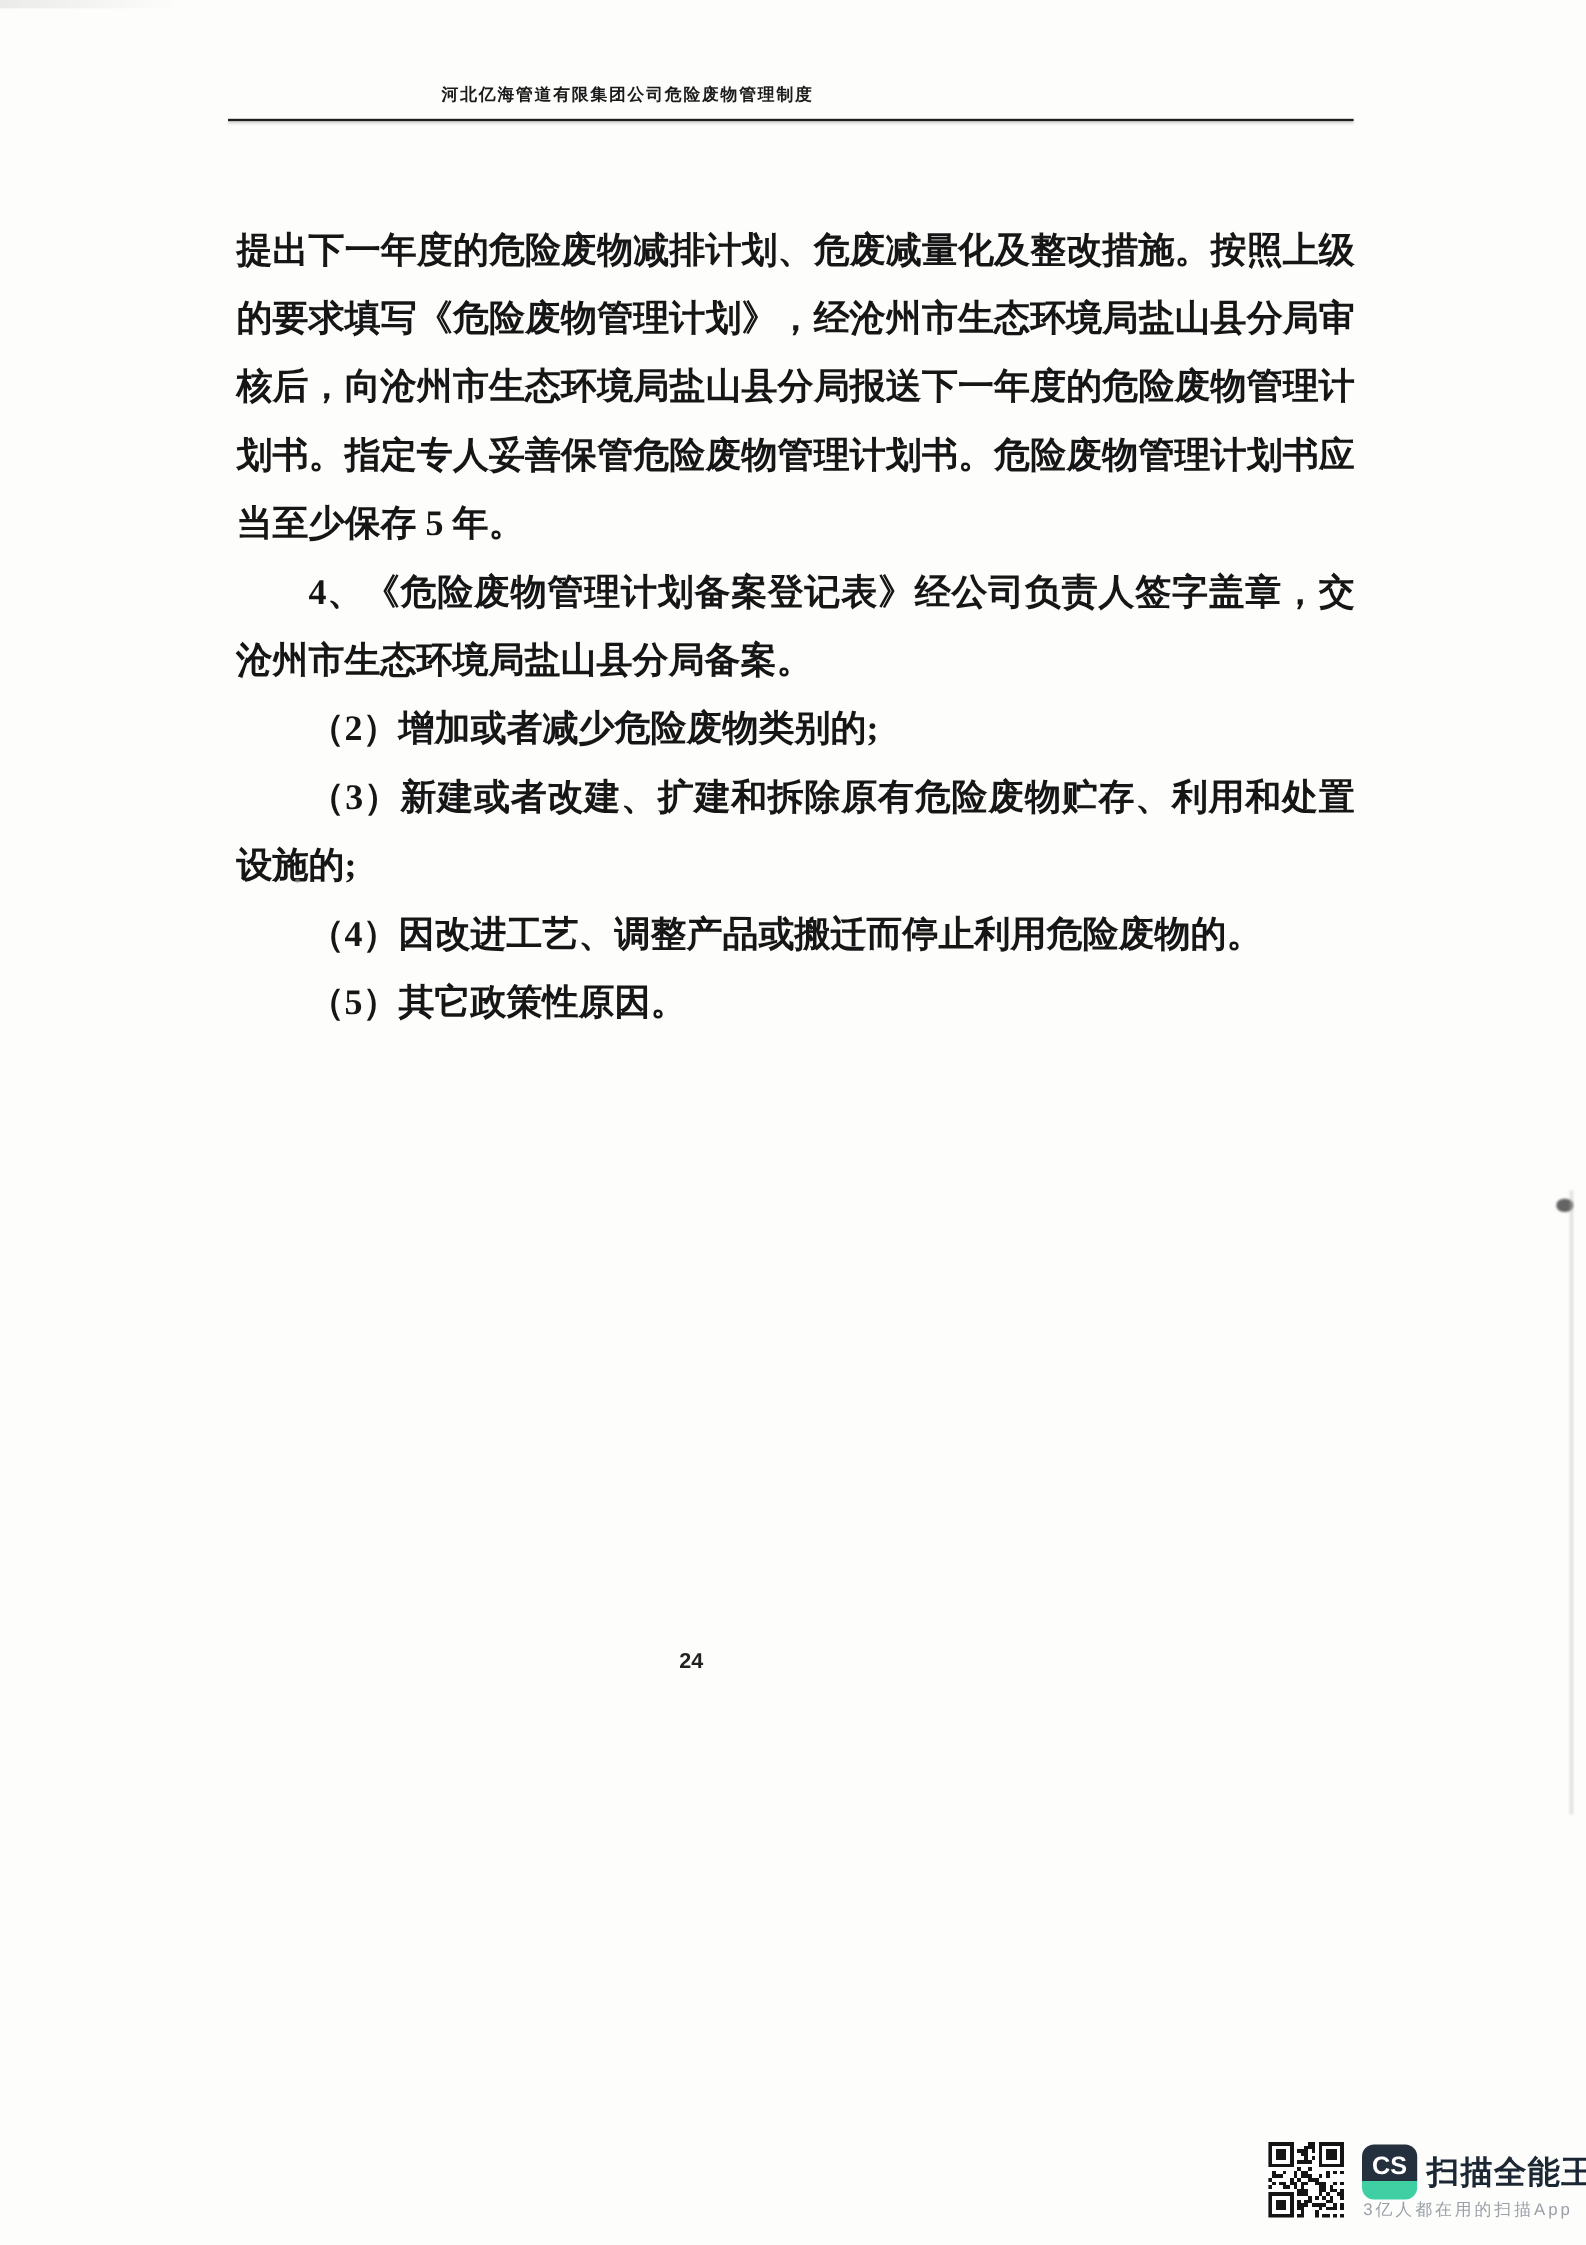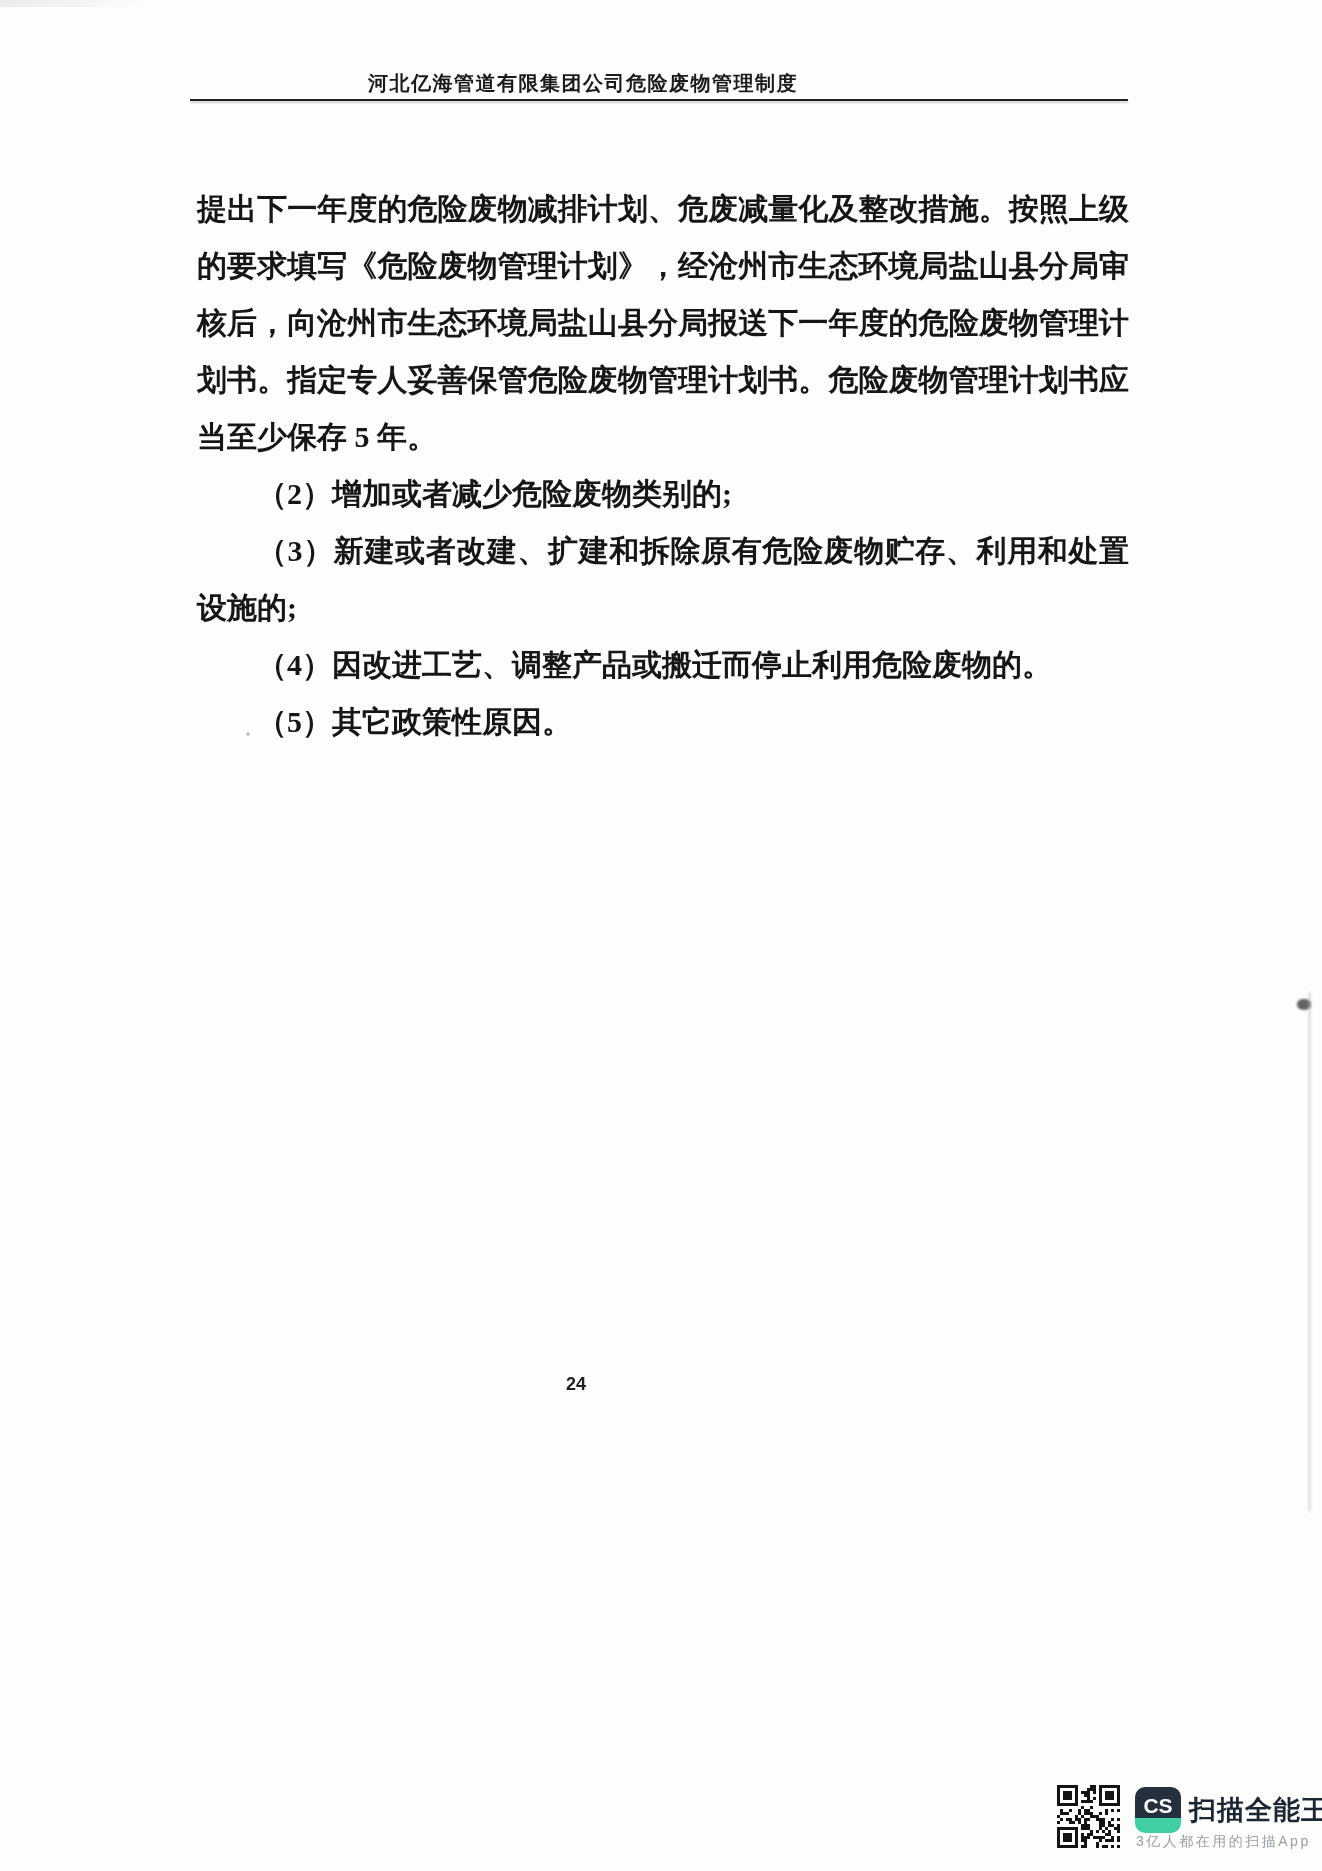--- a/index.html
+++ b/index.html
@@ -7,21 +7,21 @@
     position:relative;
     width:1322px;height:1871px;
     background:#fdfdfc;
     overflow:hidden;
     font-family:"Liberation Serif","DejaVu Serif",serif;
     color:#191919;
   }
   
   .doc-header-title{
     position:absolute;left:368px;top:70px;
-    font-size:20px;font-weight:700;letter-spacing:1.5px;
+    font-size:14px;font-weight:700;letter-spacing:1.5px;
     color:#1b1b1b;white-space:nowrap;
   }
   .doc-header-rule{
     position:absolute;left:190px;top:99px;width:938px;height:2px;
     background:#1f1f1f;box-shadow:0 2px 2px rgba(0,0,0,.18);
   }
   
   .body-text{
     position:absolute;left:197px;top:180px;width:932px;
     font-size:30px;line-height:57px;text-align:justify;
@@ -82,20 +82,21 @@
 </head>
 <body>
 
 <div class="page">
 
   <div class="doc-header-title">河北亿海管道有限集团公司危险废物管理制度</div>
   <div class="doc-header-rule"></div>
 
   <main class="body-text">
     <p>提出下一年度的危险废物减排计划、危废减量化及整改措施。按照上级的要求填写《危险废物管理计划》，经沧州市生态环境局盐山县分局审核后，向沧州市生态环境局盐山县分局报送下一年度的危险废物管理计划书。指定专人妥善保管危险废物管理计划书。危险废物管理计划书应当至少保存 5 年。</p>
+    <p class="indent">4、《危险废物管理计划备案登记表》经公司负责人签字盖章，交沧州市生态环境局盐山县分局备案。</p>
     <p class="indent">（2）增加或者减少危险废物类别的;</p>
     <p class="indent">（3）新建或者改建、扩建和拆除原有危险废物贮存、利用和处置设施的;</p>
     <p class="indent">（4）因改进工艺、调整产品或搬迁而停止利用危险废物的。</p>
     <p class="indent">（5）其它政策性原因。</p>
   </main>
 
   <div class="page-number">24</div>
 
   <div class="corner-shade"></div>
   <div class="speck-right"></div>

